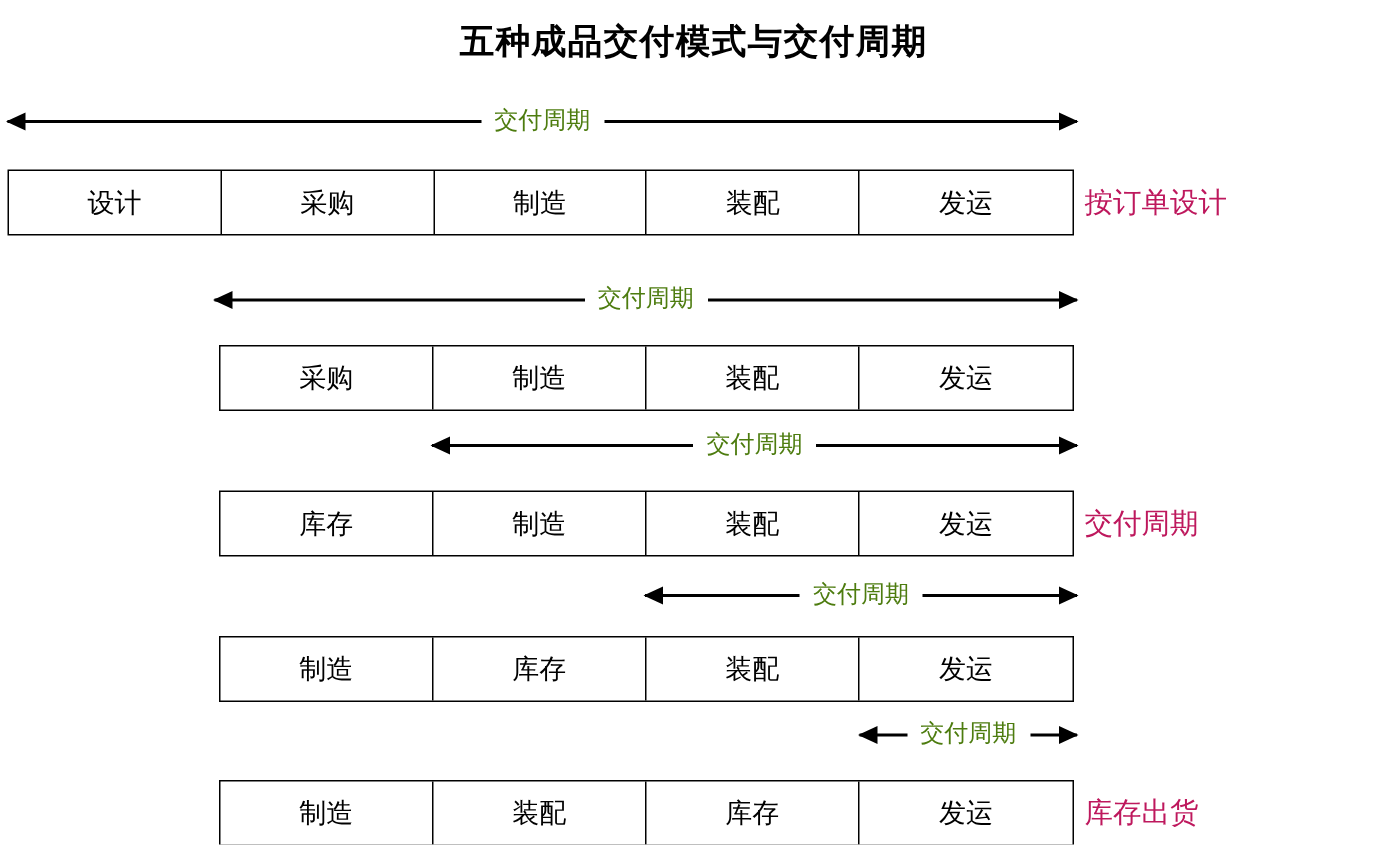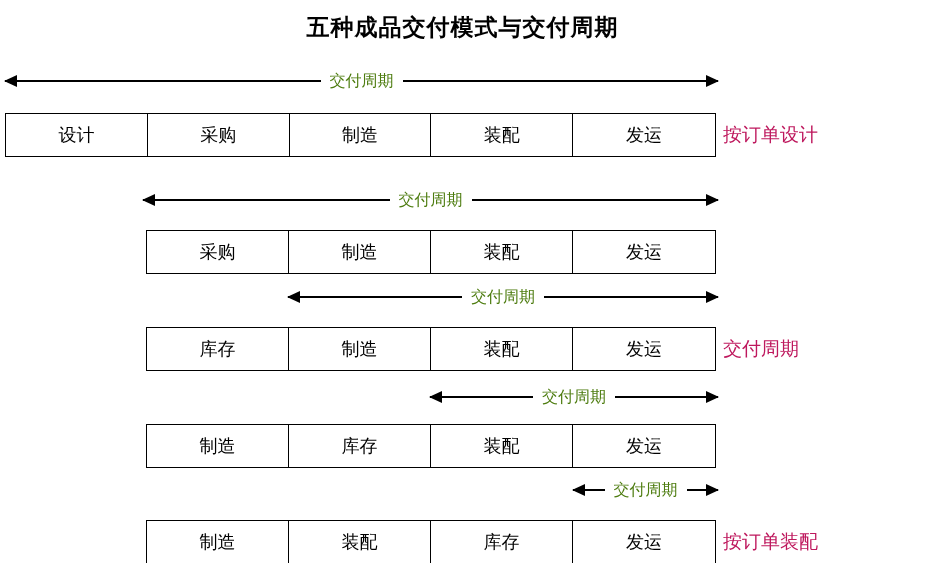--- a/index.html
+++ b/index.html
@@ -194,15 +194,15 @@
     <div class="arrow-seg right" style="min-width:4px"></div>
   </div>
 
   <div class="stage-row" style="left:146px; width:570px; top:520px;">
     <div class="stage-cell" style="width:142.5px">制造</div>
     <div class="stage-cell" style="width:142.5px">装配</div>
     <div class="stage-cell" style="width:142.5px">库存</div>
     <div class="stage-cell" style="width:142.5px">发运</div>
   </div>
 
-  <div class="mode-label" style="left:718px; top:520px;">按订单装配</div>
+  <div class="mode-label" style="left:718px; top:520px;">库存出货</div>
 
 </div>
 
 </body></html>

